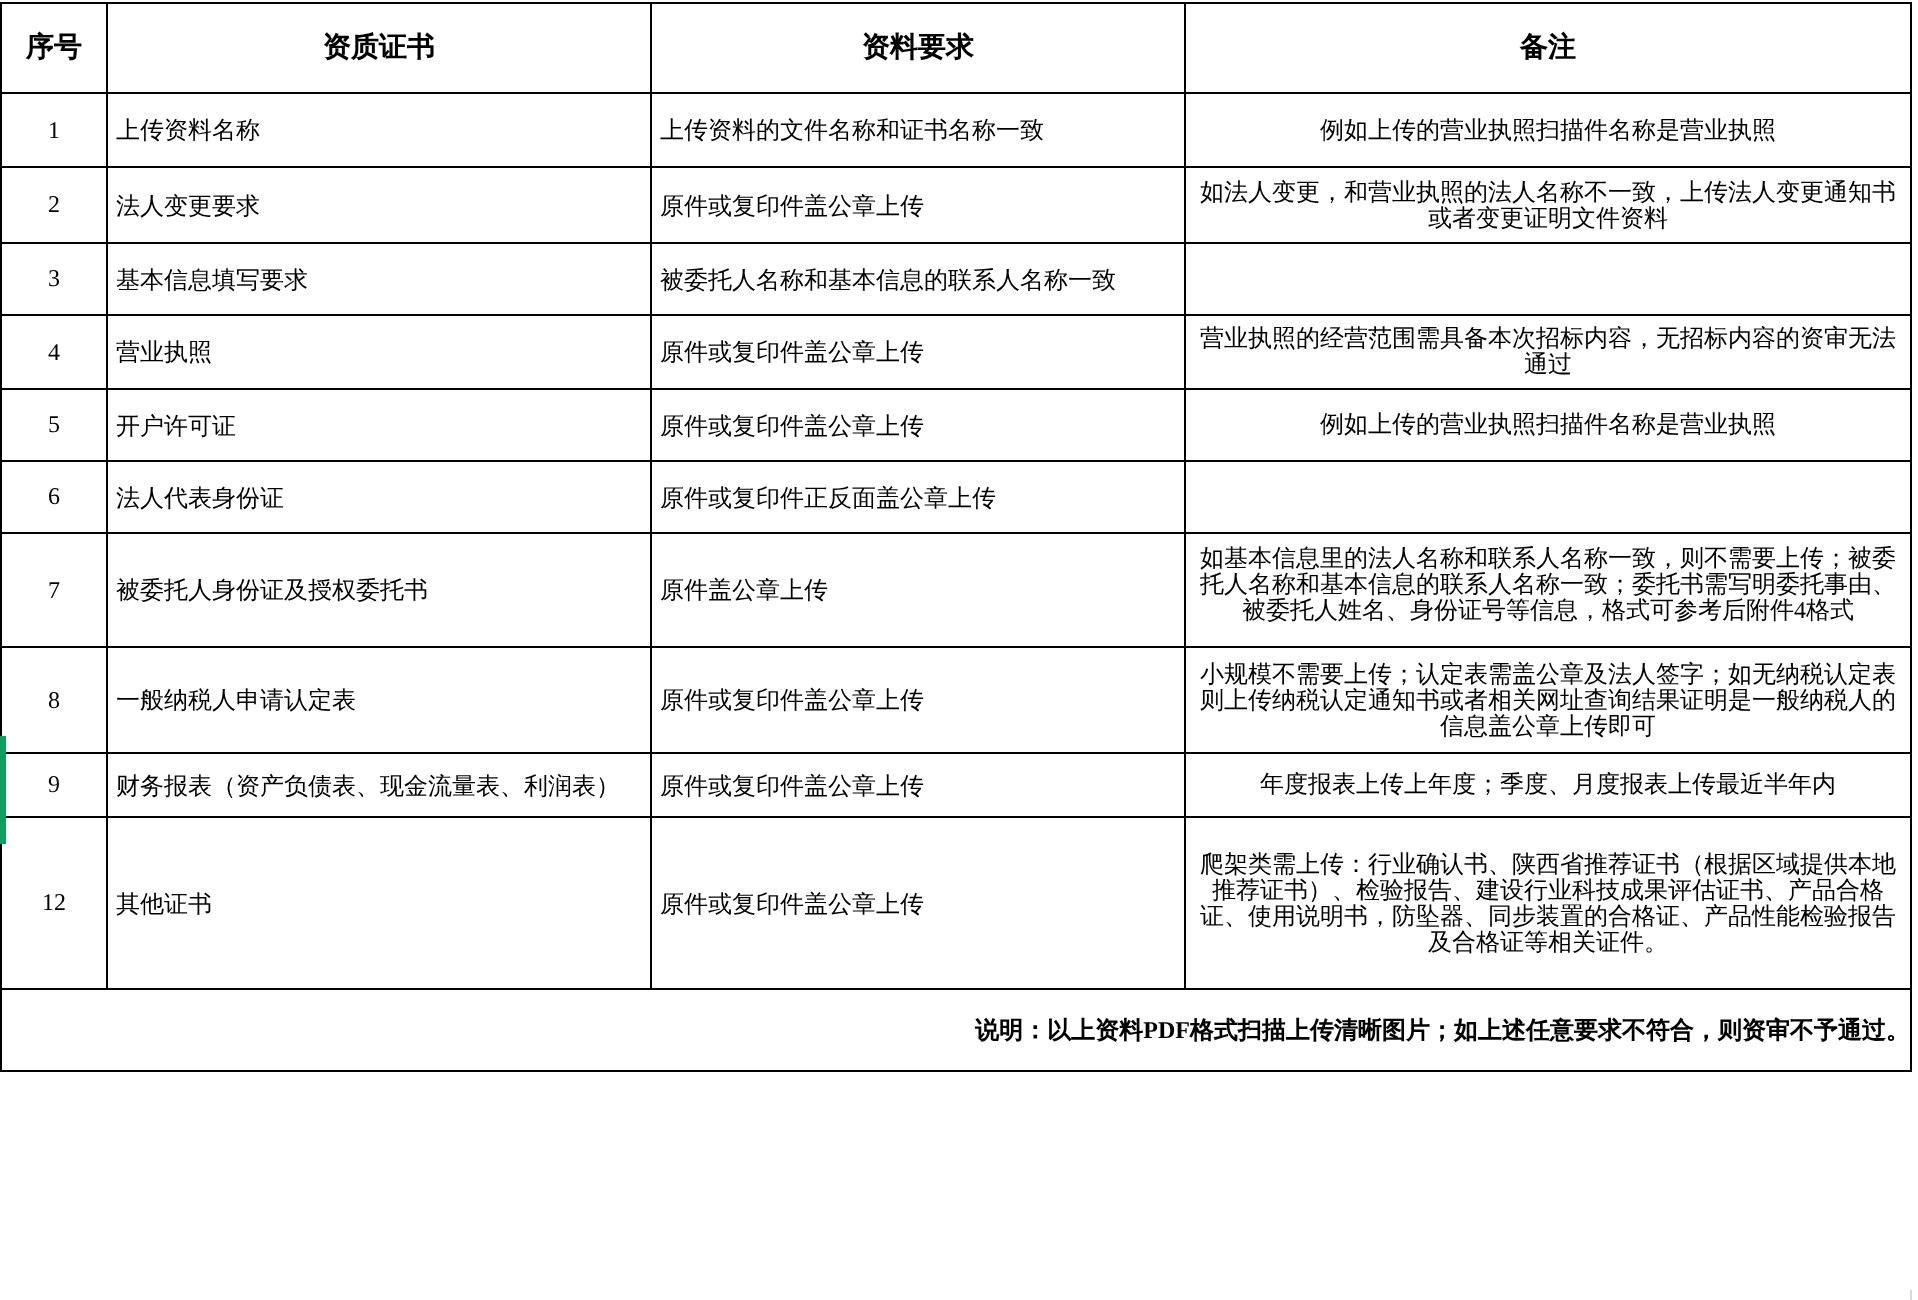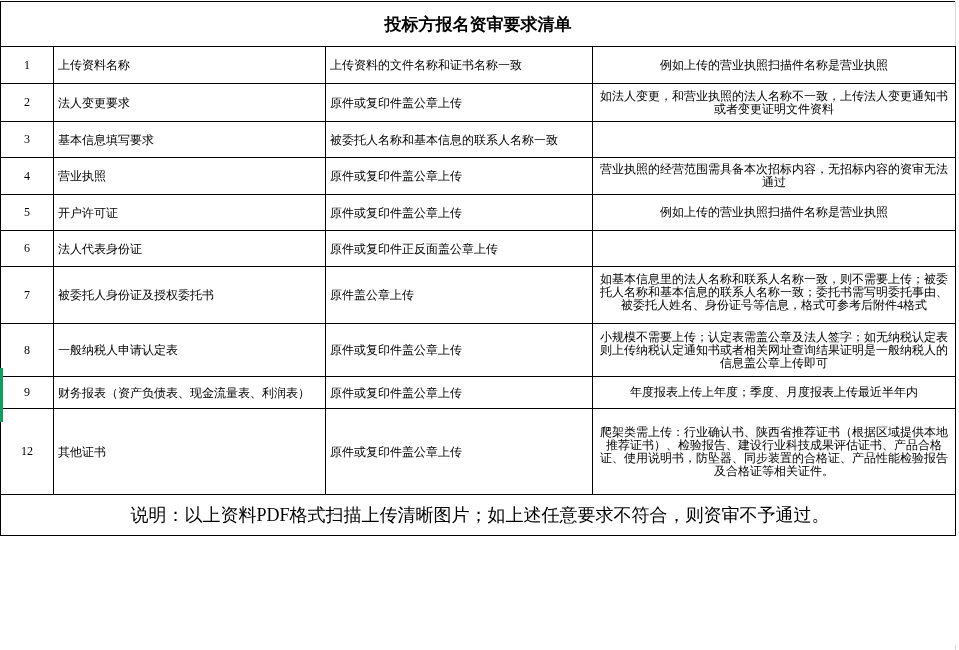--- a/index.html
+++ b/index.html
@@ -22,42 +22,45 @@
   tr.header-row { height:45px; }
   th { font-size:14px; font-weight:bold; text-align:center; }
   
   tr.h37{height:37px} tr.h38{height:38px} tr.h36{height:36px} tr.h57{height:57px}
   tr.h53{height:53px} tr.h32{height:32px} tr.h86{height:86px} tr.h41{height:41px}
   .c-no   { text-align:center; }
   .c-cert { text-align:left; padding:1px 3px 1px 4px; line-height:14px; }
   .c-req  { text-align:left; padding:1px 3px 1px 4px; line-height:14px;margin-left:10px; }
   .c-note { text-align:center; padding:1px 3px 1px 3px; line-height:13px;margin-left:48px; }
   .clip   { height:44px; overflow:hidden; }
-  .c-footer { font-weight:normal; font-size:18px; text-align:center; padding-left:4px; }
+  .c-footer { font-weight:bold; font-size:12px; text-align:right; padding-left:4px; }
   .sel-marker { position:absolute; left:0; top:368px; width:3px; height:54px; background:#0f9e60; }
   .grid-stub-v { position:absolute; left:955px; top:645px; width:1px; height:5px; background:#d9d9d9; }
 </style>
 </head>
 <body>
 
 <div class="sheet">
 
   <table class="req-table">
     <colgroup>
       <col style="width:53px">
         <col style="width:272px">
         <col style="width:267px">
         <col style="width:363px">
     </colgroup>
 
     <tbody>
-        <tr class="title-row">
-      <td class="title-cell" colspan="4">投标方报名资审要求清单</td>
+
+    <tr class="header-row">
+      <th>序号</th>
+      <th>资质证书</th>
+      <th>资料要求</th>
+      <th>备注</th>
     </tr>
-
 
     <tr class="h37">
       <td class="c-no">1</td>
       <td class="c-cert">上传资料名称</td>
       <td class="c-req">上传资料的文件名称和证书名称一致</td>
       <td class="c-note">例如上传的营业执照扫描件名称是营业执照</td>
     </tr>
 
     <tr class="h38">
       <td class="c-no">2</td>

